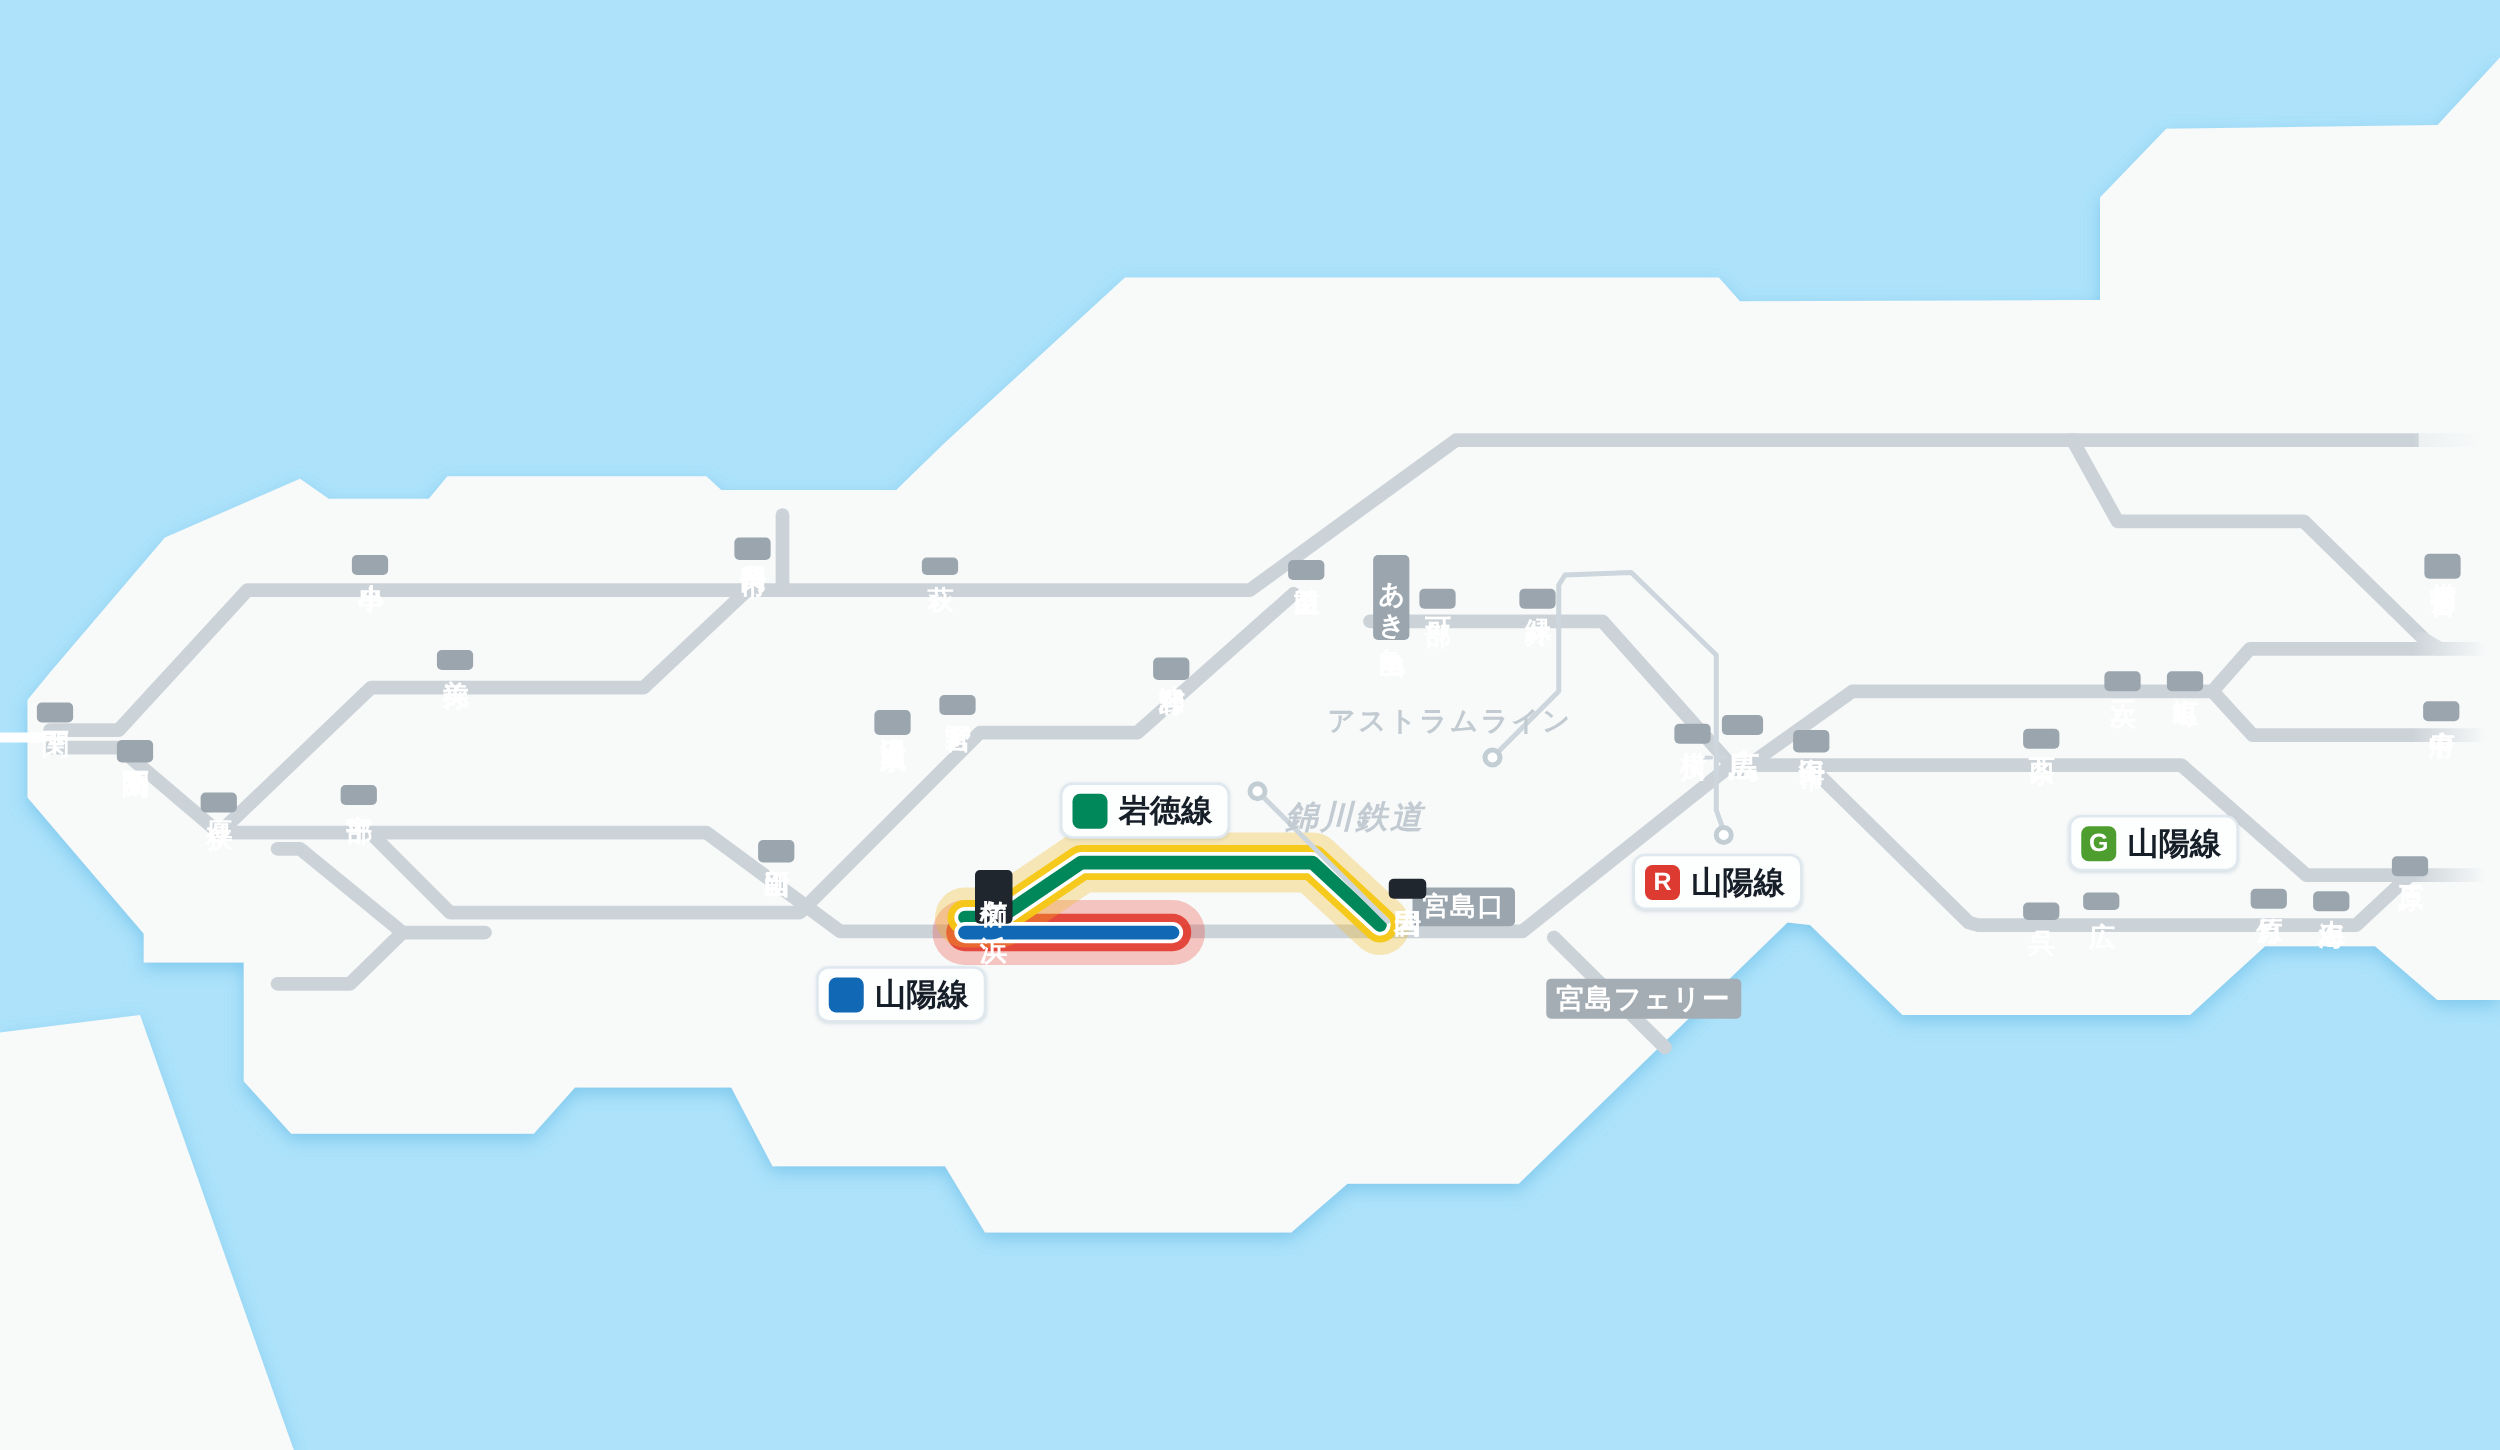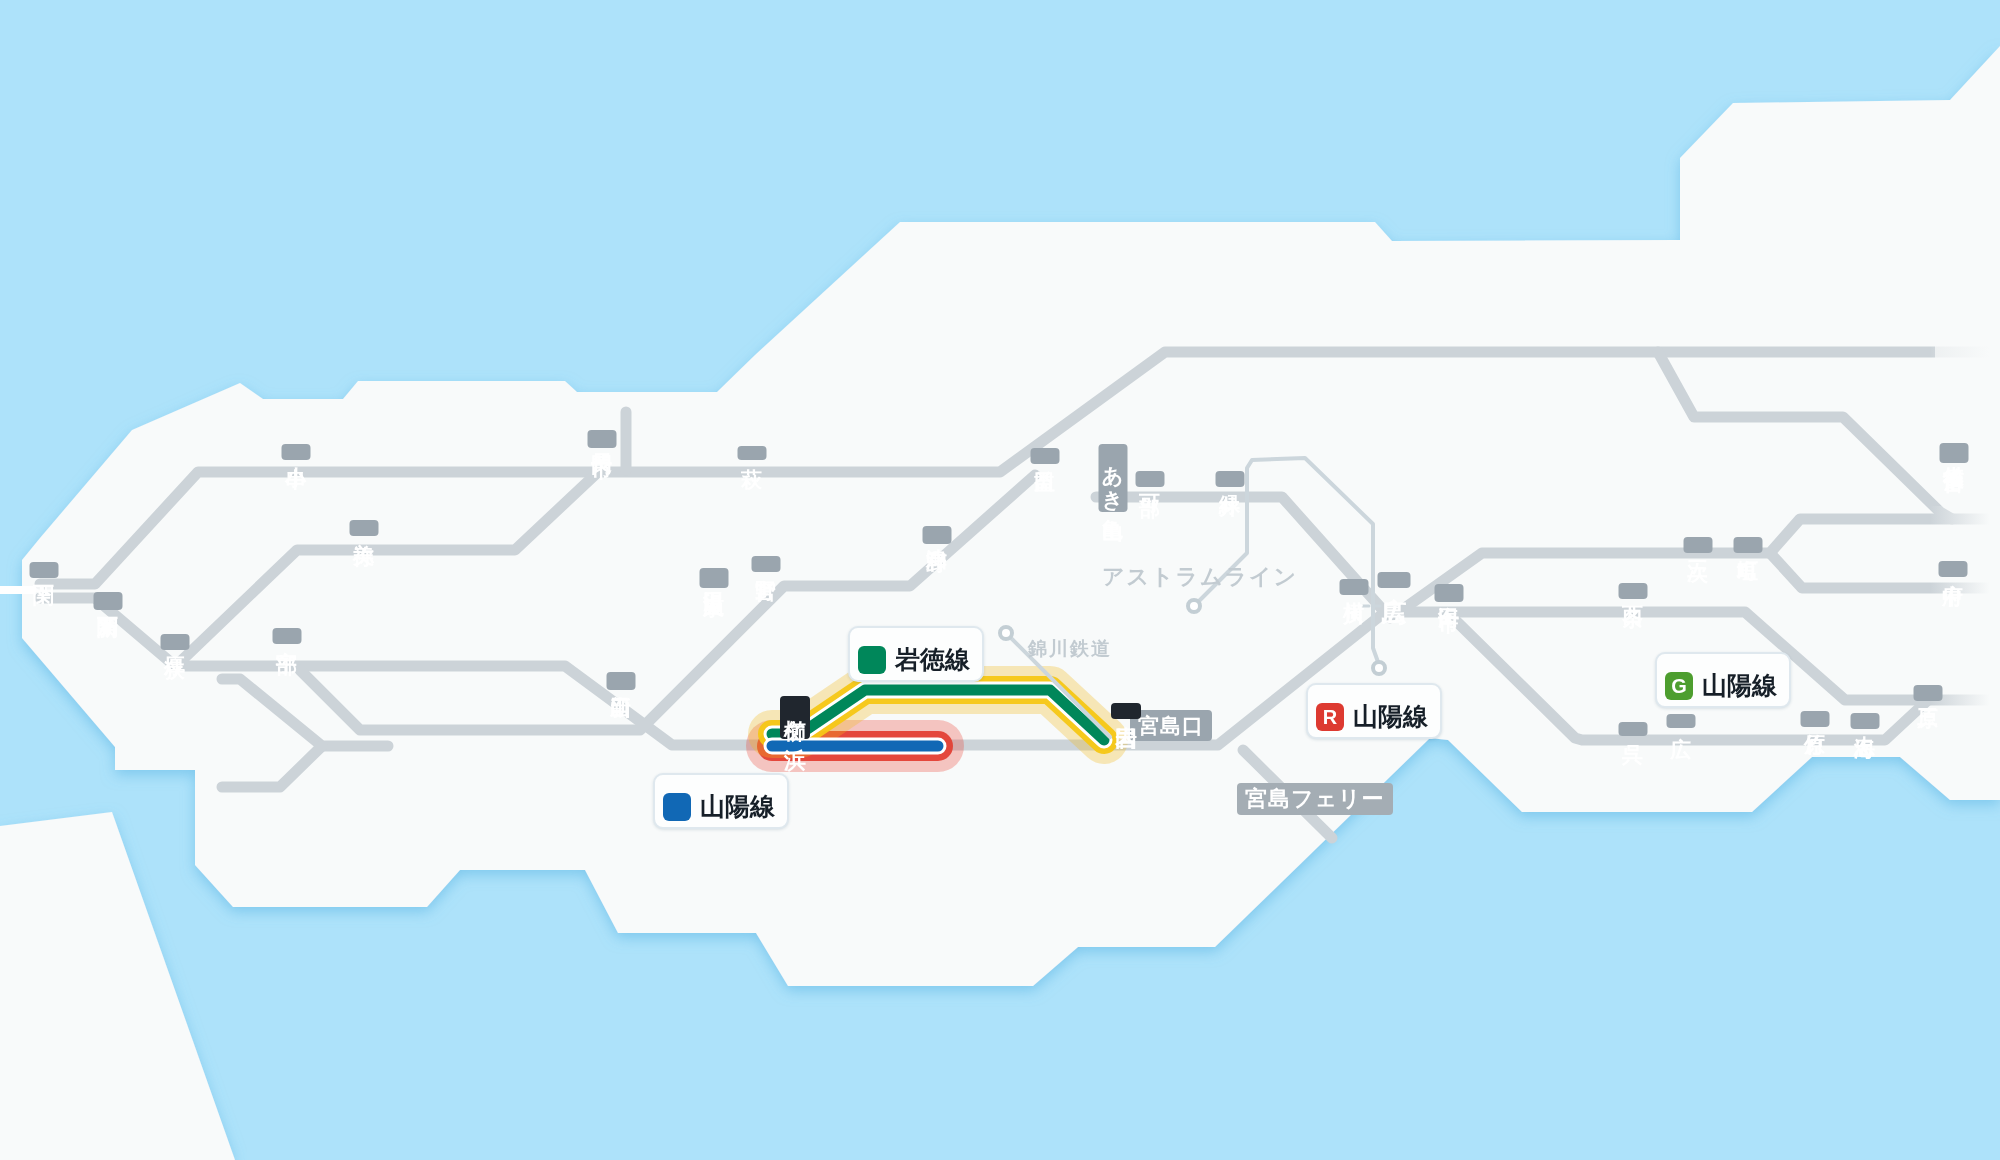--- a/index.html
+++ b/index.html
@@ -12,21 +12,21 @@
       background:#9aa5ae;color:#fff;font-weight:bold;font-size:21px;
       line-height:1;padding:6px 4px;border-radius:4px;letter-spacing:2px;
       transform:translateX(-50%);text-align:center;white-space:nowrap;}
   .st.sel{background:#20262e;font-size:22px;}
   .st.lg{font-size:25px;}
   .st.hz{writing-mode:horizontal-tb;transform:none;letter-spacing:1px;padding:5px 8px;}
   .graytext{position:absolute;color:#c2cbd1;font-weight:bold;font-size:22px;
       letter-spacing:2px;white-space:nowrap;}
   .badge{position:absolute;display:flex;align-items:center;gap:9px;
       background:#fdfefe;border:2px solid #dfe8ee;border-radius:10px;
-      padding:15px 12px 4px 8px;font-size:25px;font-weight:bold;color:#161f28;
+      padding:4px 12px 4px 8px;font-size:25px;font-weight:bold;color:#161f28;
       box-shadow:0 1px 3px rgba(40,80,110,.15);white-space:nowrap;}
   .badge .sq{width:28px;height:28px;border-radius:6px;display:flex;
       align-items:center;justify-content:center;color:#fff;font-size:20px;
       font-weight:bold;line-height:1;}
   .fade{position:absolute;height:26px;width:70px;
       background:linear-gradient(to right,rgba(248,250,250,0),#f8fafa 85%);}
 </style>
 </head>
 <body>
 
@@ -97,22 +97,22 @@
   </g>
 
   <rect x="1935" y="340" width="65" height="24" fill="#f8fafa" opacity="0.75"></rect>
 </svg>
 
 <div class="fade" style="left:1930px;top:506px;"></div>
 <div class="fade" style="left:1930px;top:575px;"></div>
 <div class="fade" style="left:1930px;top:687px;"></div>
 <div class="fade" style="left:1930px;top:339px;"></div>
 
-<div class="graytext" style="left:1062px;top:562px;margin-left:40px;">アストラムライン</div>
-<div class="graytext" style="left:1028px;top:636px;font-size:19px;">錦川鉄道</div>
+<div class="graytext" style="left:1062px;top:562px;">アストラムライン</div>
+<div class="graytext" style="left:1028px;top:636px;font-size:26px;font-style:italic;">錦川鉄道</div>
 
 <div class="st" style="left:44px;top:562px;">下関</div>
 <div class="st" style="left:108px;top:592px;">新下関</div>
 <div class="st" style="left:175px;top:634px;">厚狭</div>
 <div class="st" style="left:287px;top:628px;">宇部</div>
 <div class="st" style="left:364px;top:520px;">美祢</div>
 <div class="st" style="left:296px;top:444px;">小串</div>
 <div class="st" style="left:602px;top:430px;">長門市</div>
 <div class="st" style="left:752px;top:446px;">萩</div>
 <div class="st" style="left:766px;top:556px;">宮野</div>

